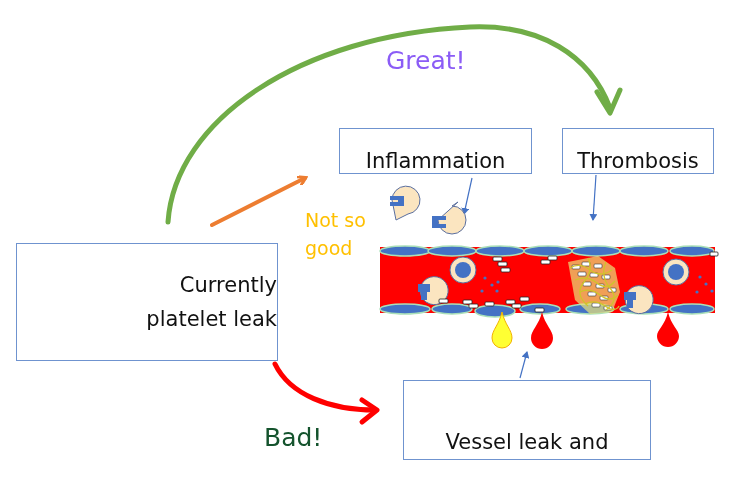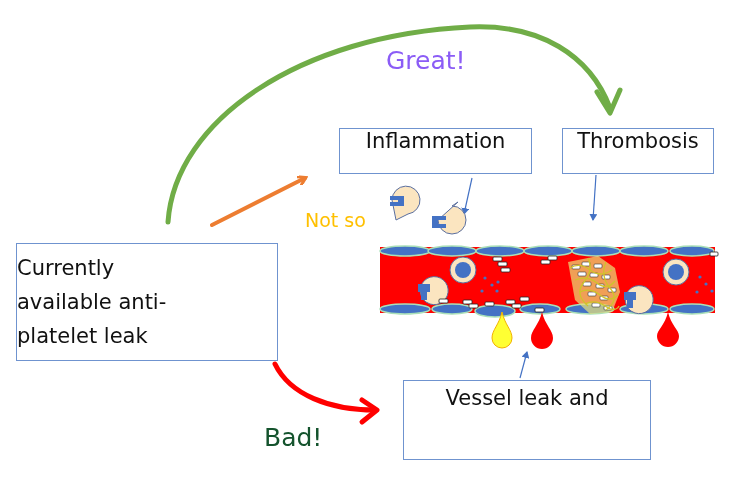--- a/index.html
+++ b/index.html
@@ -1,20 +1,20 @@
 <!DOCTYPE html>
 <html><head>
 <meta charset="utf-8">
 <style>
   html, body { margin:0; padding:0; background:#ffffff; }
   body { width:754px; height:489px; position:relative; overflow:hidden;
          font-family:"DejaVu Sans", sans-serif; }
   svg.art { position:absolute; left:0; top:0; }
   .box { position:absolute; box-sizing:border-box; border:1.5px solid #6f93cf; background:#fff;
-         color:#111; display:flex; align-items:flex-start; justify-content:center; text-align:center;
+         color:#111; display:flex; align-items:flex-end; justify-content:center; text-align:center;
          font-family:"DejaVu Sans", sans-serif; }
   .box span { display:block; }
   .lbl { position:absolute; font-family:"DejaVu Sans", sans-serif; }
 </style>
 </head>
 <body>
 
 <svg class="art" width="754" height="489" viewBox="0 0 754 489">
   <defs>
     <marker id="mOrange" markerWidth="10" markerHeight="10" refX="7" refY="5" orient="auto" markerUnits="userSpaceOnUse">
@@ -143,35 +143,35 @@
     </g>
 
     <path d="M502,312 C505,325 512,330 512,338 a10,10 0 1 1 -20,0 C492,330 499,325 502,312 z" fill="#ffff33" stroke="#f2b100" stroke-width="1"></path>
     <path d="M542,312 C545,325 553,330 553,338 a11,11 0 1 1 -22,0 C531,330 539,325 542,312 z" fill="#ff0000"></path>
     <path d="M668,312 C671,325 679,330 679,336 a11,11 0 1 1 -22,0 C657,330 665,325 668,312 z" fill="#ff0000"></path>
   </g>
 </svg>
 
 <div class="box" style="left:16px;top:243px;width:262px;height:118px;font-size:21px;line-height:34px;flex-direction:column;">
   <span>Currently</span>
-  <span>available anti-</span>
   <span>platelet leak</span>
 </div>
 
 <div class="box" style="left:339px;top:128px;width:193px;height:46px;font-size:21px;">
   <span>Inflammation</span>
 </div>
 
 <div class="box" style="left:562px;top:128px;width:152px;height:46px;font-size:21px;">
   <span>Thrombosis</span>
 </div>
 
 <div class="box" style="left:403px;top:380px;width:248px;height:80px;font-size:21px;line-height:34px;flex-direction:row;">
   <span>Vessel leak and</span>
 </div>
 
 <div class="lbl" style="left:386px;top:46px;font-size:25px;color:#8b5cf6;">Great!</div>
 
 <div class="lbl" style="left:305px;top:206px;font-size:19px;line-height:28px;color:#ffc000;">
   <div>Not so</div>
+  <div>good</div>
 </div>
 
 <div class="lbl" style="left:264px;top:423px;font-size:25px;color:#14532d;">Bad!</div>
 
 </body></html>

